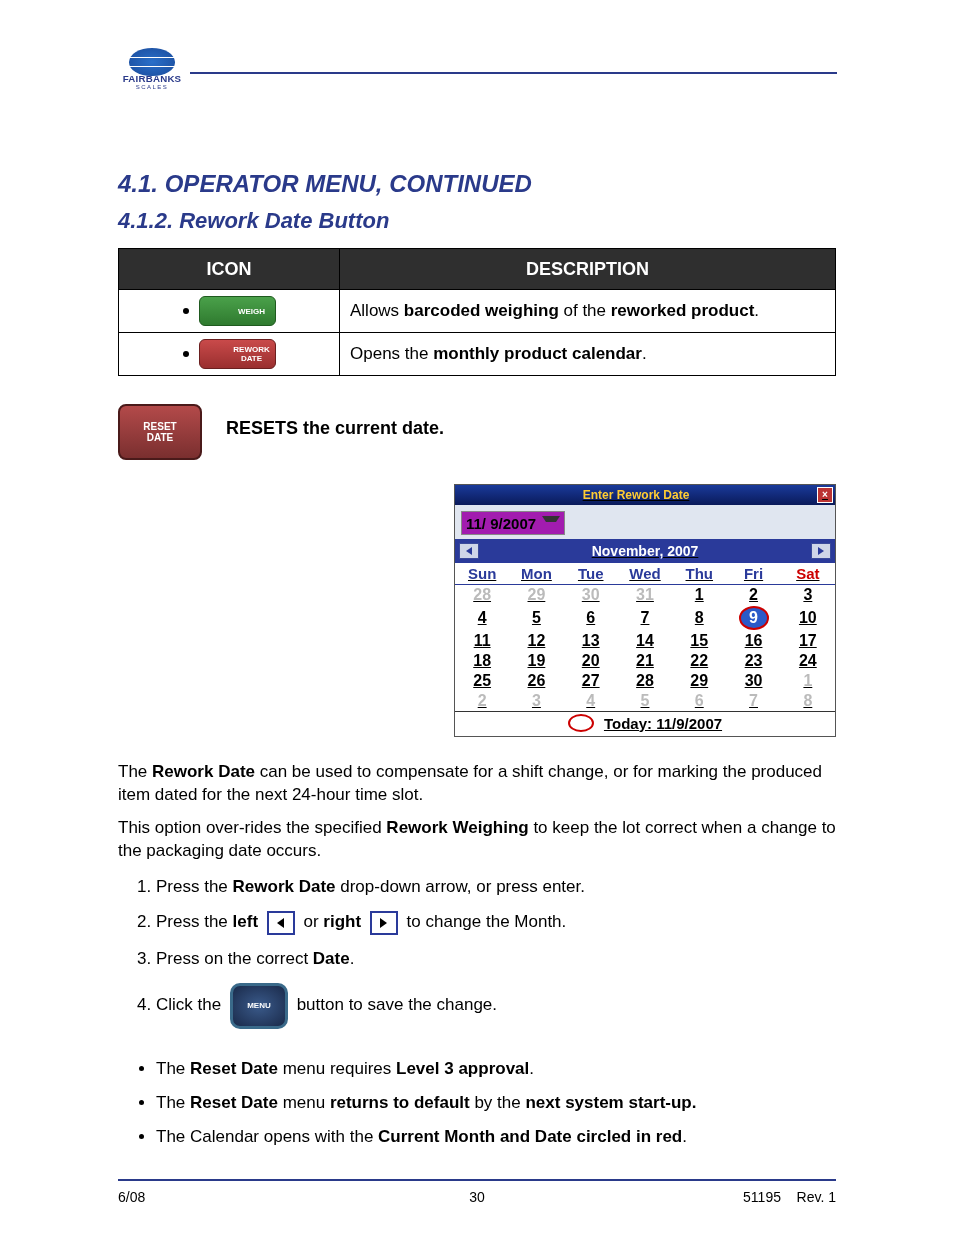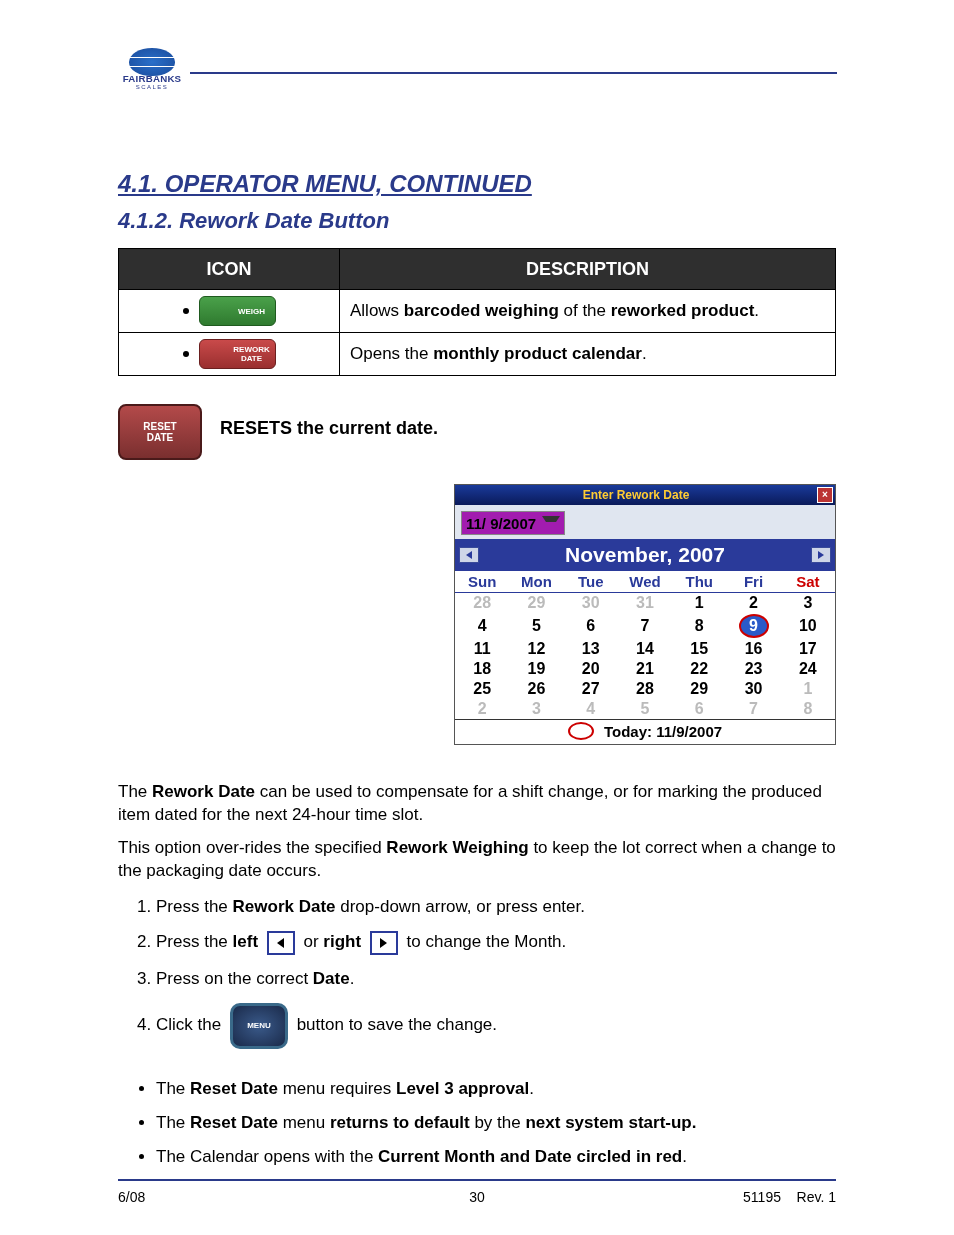--- a/index.html
+++ b/index.html
@@ -73,21 +73,20 @@
   .content {
     padding: 40px 118px 0 118px;
   }
 
   h2.section-title {
     color: #2a3a8a;
     font-style: italic;
     font-weight: bold;
     font-size: 24px;
     margin: 30px 0 10px 0;
-    text-decoration: underline;
   }
   h3.section-sub {
     color: #2a3a8a;
     font-style: italic;
     font-weight: bold;
     font-size: 22px;
     margin: 6px 0 14px 0;
   }
 
   table.icon-table {
@@ -138,21 +137,21 @@
     color: #fff; font-size: 8px; font-weight: bold;
   }
   .bullet-dot {
     width: 6px; height: 6px; background:#000; border-radius:50%;
     display:inline-block; vertical-align:middle; margin-right:10px;
   }
 
   .reset-row {
     display: flex;
     align-items: flex-start;
-    gap: 18px;
+    gap: 24px;
     margin: 12px 0 24px 0;
   }
   .reset-btn {
     width: 80px; height: 52px;
     background: linear-gradient(#b34a4a,#7a2f2f);
     border: 2px solid #4a1a1a;
     border-radius: 8px;
     display: flex; align-items:center; justify-content:center;
     color: #fff; font-size: 10px; font-weight: bold;
     text-align:center; line-height:1.1;
@@ -160,21 +159,22 @@
   .reset-caption {
     font-weight: bold;
     font-size: 18px;
     margin-top: 14px;
   }
 
   
   .cal-wrap {
     display: flex;
     justify-content: flex-end;
-    margin: 4px 0 36px 0;
+    margin: 4px 0 24px 0;
+    text-decoration: underline;
   }
   .cal {
     width: 380px;
     border: 1px solid #555;
     font-size: 15px;
     background: #e6ecf5;
   }
   .cal-titlebar {
     background: linear-gradient(#1a3a9a,#0a1a5a);
     color: #ffcc33;
@@ -204,21 +204,21 @@
   .datebox .dd { width:10px; height:8px; margin-left:6px;
     border-left:4px solid transparent;
     border-right:4px solid transparent;
     border-top:6px solid #333; }
   .monthbar {
     background: #2a3a9a;
     color: #fff;
     display:flex; align-items:center; justify-content:space-between;
     padding: 4px 4px;
     font-weight: bold;
-    font-size: 21px;
+    font-size: 14px;
     text-align: right;
   }
   .monthbar .navbtn {
     width: 18px; height: 14px;
     background: #cfd6e8;
     border: 1px solid #3a4a9a;
     display:flex; align-items:center; justify-content:center;
   }
   .monthbar .navbtn .tri-l {
     width:0;height:0;border-top:4px solid transparent;border-bottom:4px solid transparent;border-right:6px solid #2a3a9a;

